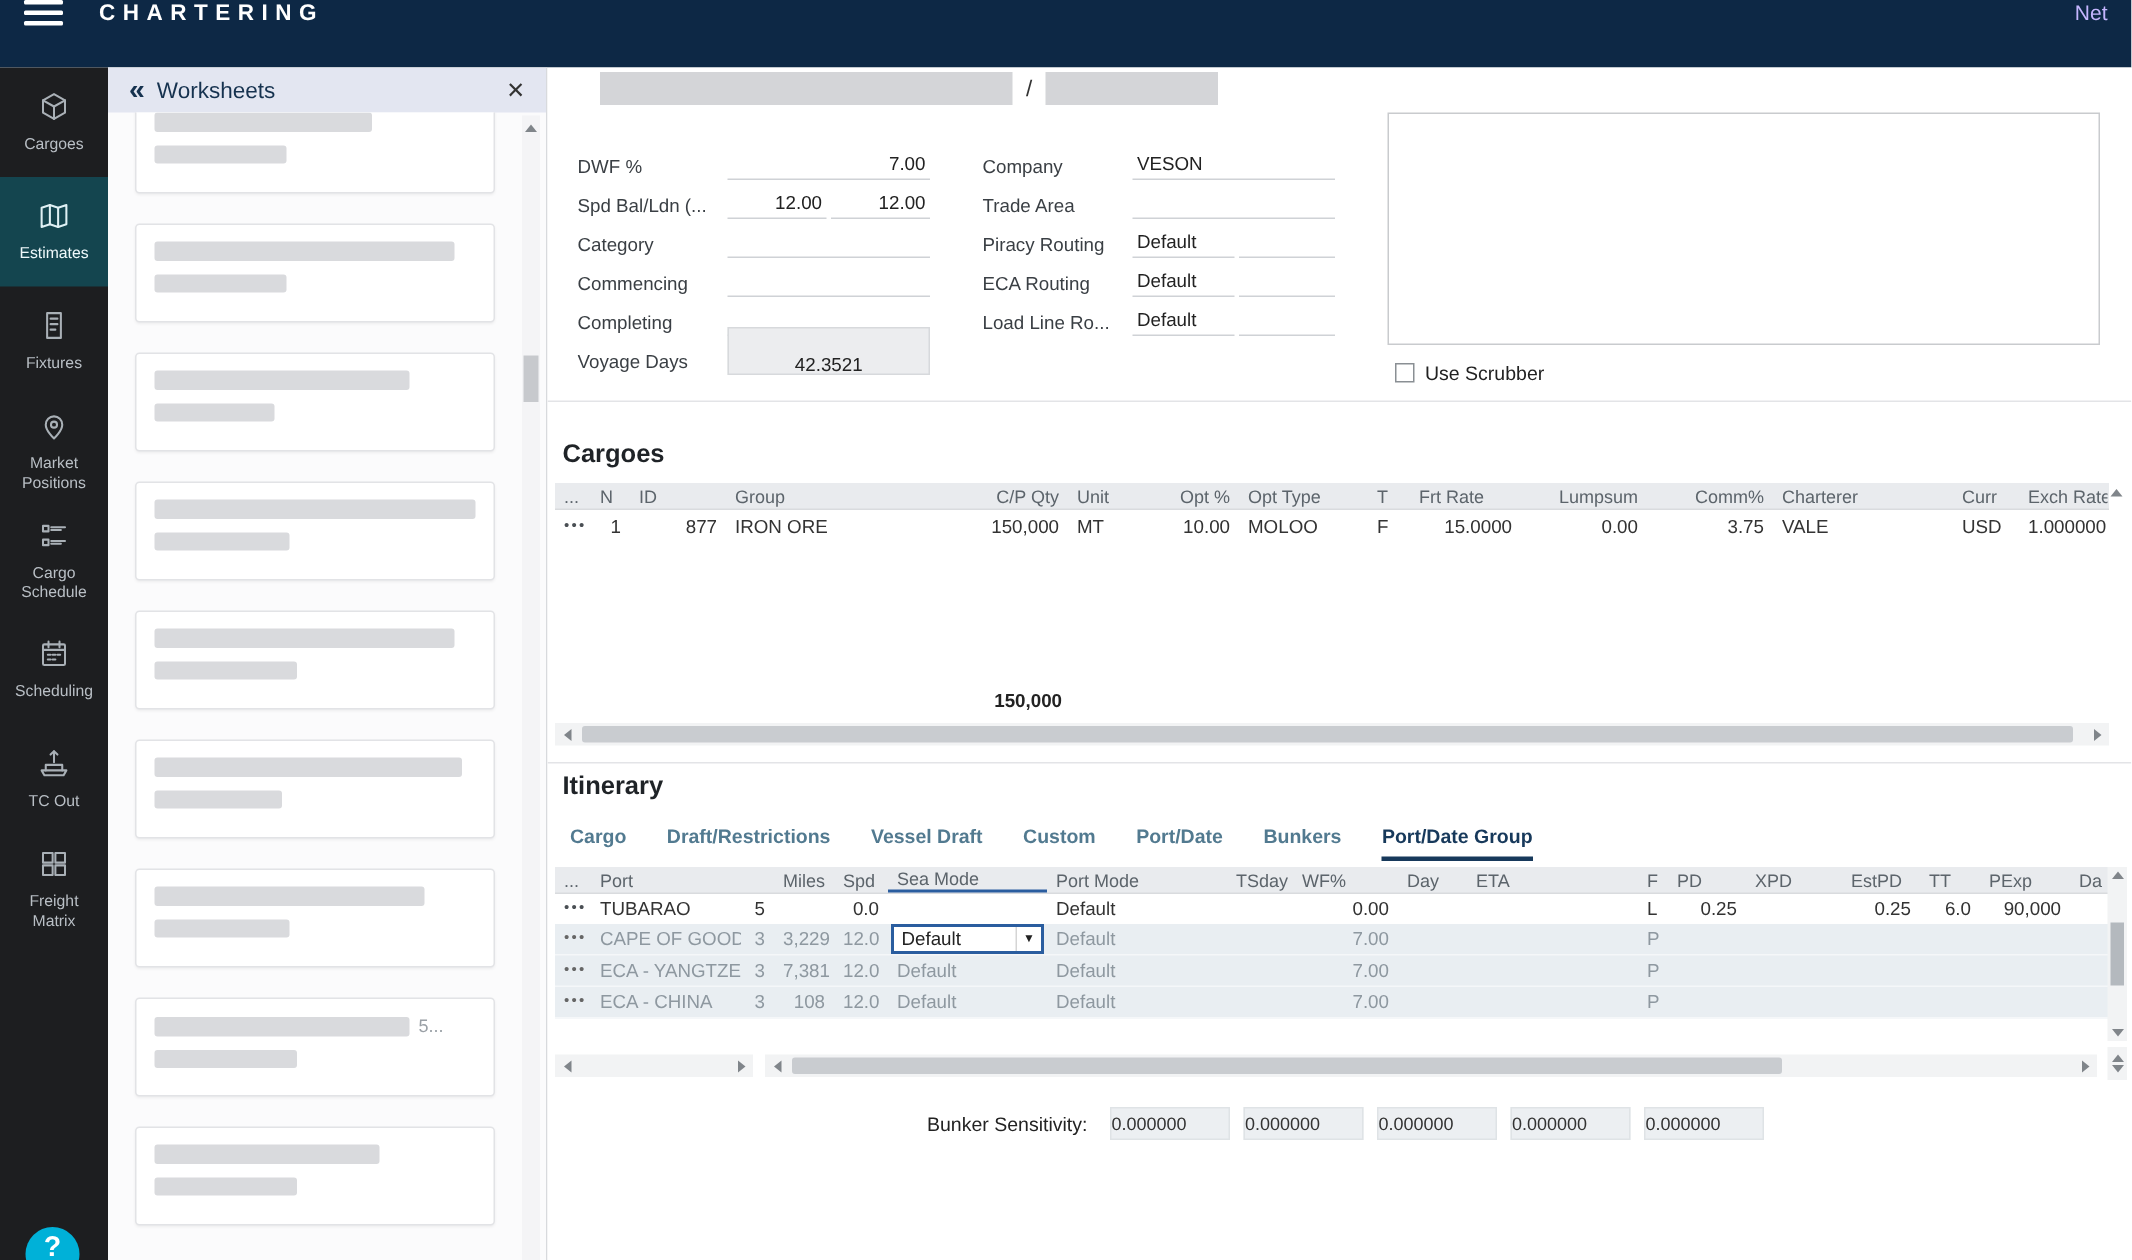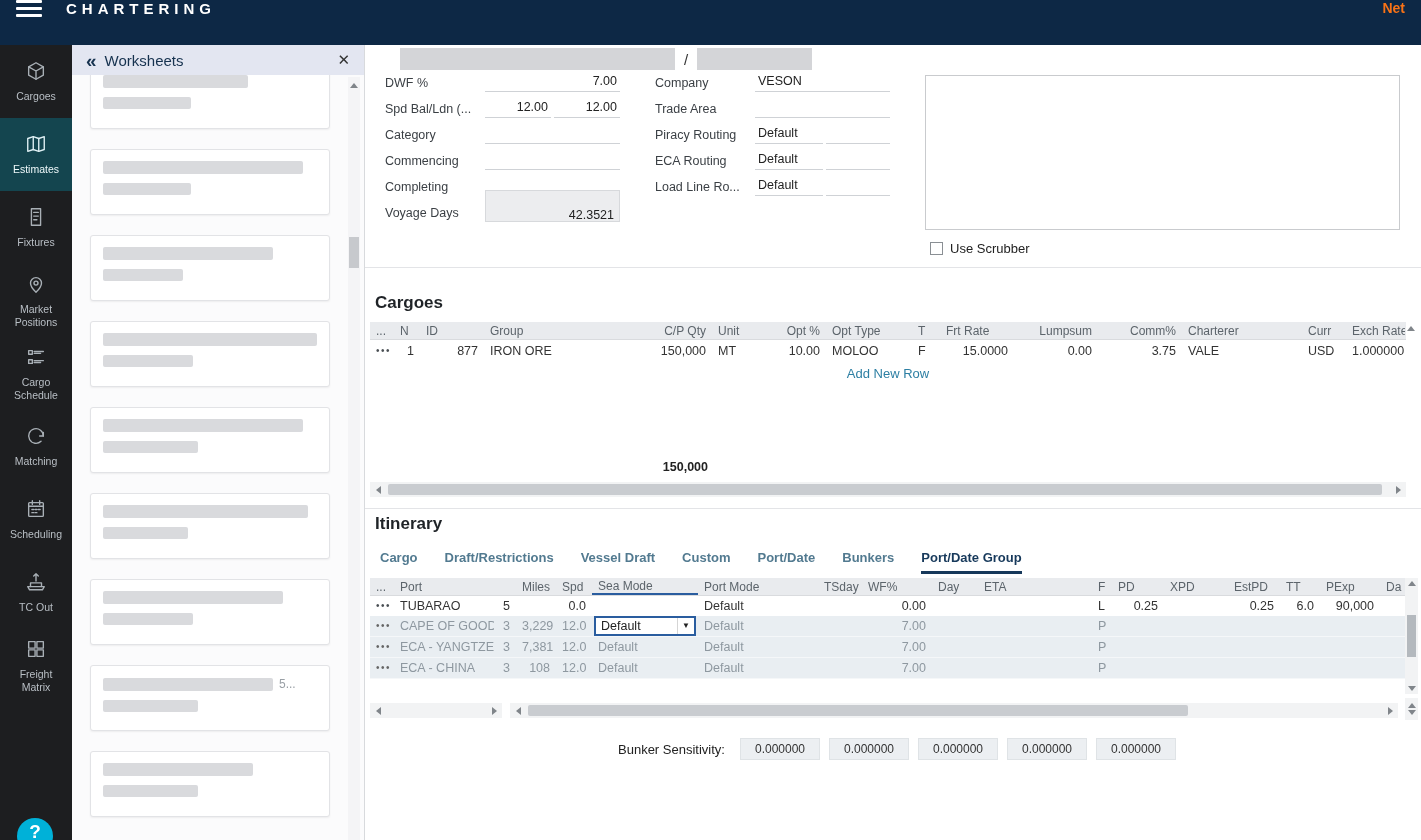--- a/index.html
+++ b/index.html
@@ -2,21 +2,21 @@
 <html style="--topbar-bg: #0d2845; --sidebar-bg: #1d1e20; --sidebar-active-bg: #14454f; --accent-teal: #00b1d8; --panel-header-bg: #e3e6f1; --heading-navy: #16324f; --tab-inactive: #527a90; --tab-active: #17395b; --link-blue: #2d7fa3; --focus-blue: #2a5d9f; --grid-header-bg: #e9ebee; --muted-row-bg: #e9eef2;"><head>
 <meta charset="utf-8">
 <style>
 *{margin:0;padding:0;box-sizing:border-box}
 html,body{width:1421px;height:840px;overflow:hidden}
 body{font-family:"Liberation Sans","DejaVu Sans",sans-serif;background:#fff;color:#222;font-size:13px}
 .topbar{height:45px;background:var(--topbar-bg,#0d2845);display:flex;align-items:flex-start;padding:0 16px;position:relative}
 .hamburger{width:26px;display:flex;flex-direction:column;gap:4px;cursor:pointer;margin-right:24px}
 .hamburger span{height:3px;background:#fff;border-radius:1px}
 .app-title{color:#fff;font-weight:bold;font-size:15px;letter-spacing:5px}
-.topbar-right{margin-left:auto;color:#f97316;font-weight:bold;font-size:14px}
+.topbar-right{margin-left:auto;color:#c4b5fd;font-weight:normal;font-size:14px}
 .body{display:flex;height:795px}
 
 .sidebar{width:72px;background:var(--sidebar-bg,#1d1e20);position:relative;overflow:hidden;flex:none}
 .nav-item{height:73px;display:flex;flex-direction:column;align-items:center;justify-content:center;gap:5px;color:#b9bfc5;cursor:pointer;text-align:center}
 .nav-item svg{width:22px;height:22px;stroke:#a9b0b6;fill:none;stroke-width:1.5;stroke-linecap:round;stroke-linejoin:round}
 .nav-item.active{background:var(--sidebar-active-bg,#14454f);color:#eef8fa}
 .nav-item.active svg{stroke:#dff0f4}
 .nav-label{font-size:10.5px;line-height:1.2;width:64px}
 .help-circle{position:absolute;left:17px;bottom:-14px;width:36px;height:36px;border-radius:50%;background:var(--accent-teal,#00b1d8);color:#fff;font-weight:bold;font-size:19px;display:flex;align-items:flex-start;justify-content:center;padding-top:3px;cursor:pointer}
 
@@ -39,29 +39,29 @@
 .tri-up{width:0;height:0;border-left:4px solid transparent;border-right:4px solid transparent;border-bottom:5px solid #80858a}
 .tri-down{width:0;height:0;border-left:4px solid transparent;border-right:4px solid transparent;border-top:5px solid #80858a}
 .tri-left{width:0;height:0;border-top:4px solid transparent;border-bottom:4px solid transparent;border-right:5px solid #80858a}
 .tri-right{width:0;height:0;border-top:4px solid transparent;border-bottom:4px solid transparent;border-left:5px solid #80858a}
 
 .main{flex:1;position:relative;background:#fff;overflow:hidden}
 .main-title{position:absolute;top:3px;left:35px;display:flex;align-items:center;gap:9px}
 .ph{background:#d4d5d8;height:22px;display:inline-block}
 .ph1{width:275px}.ph2{width:115px}
 .slash{font-size:15px;color:#333}
-.form-col{position:absolute;top:24px;width:235px}
+.form-col{position:absolute;top:52px;width:235px}
 .form-col.left{left:20px}
 .form-col.mid{left:290px}
 .frow{display:flex;align-items:flex-end;height:26px;padding-bottom:3px}
 .flabel{width:100px;font-size:12.5px;color:#3a3f44;flex:none;white-space:nowrap;overflow:hidden;padding-bottom:2px}
 .ffield{flex:1;border-bottom:1px solid #cfd2d6;height:20px;font-size:12.5px;line-height:18px;padding:0 3px;color:#222;overflow:hidden;white-space:nowrap}
 .ffield.num{text-align:right}
 .ffield.split{flex:none;width:66px;margin-right:3px}
-.fbox{flex:1;background:#ecedef;border:1px solid #d7d9dc;height:21px;font-size:12.5px;line-height:19px;text-align:right;padding:15px 5px}
+.fbox{flex:1;background:#ecedef;border:1px solid #d7d9dc;height:21px;font-size:12.5px;line-height:19px;text-align:center;padding:15px 5px}
 .notes{position:absolute;left:560px;top:30px;width:475px;height:155px;border:1px solid #c9cbce;background:#fff}
 .scrubber{position:absolute;left:565px;top:196px;display:flex;align-items:center;gap:7px;font-size:13px;color:#222}
 .checkbox{width:13px;height:13px;border:1px solid #8a8f94;background:#fff;cursor:pointer}
 .divider{position:absolute;left:0;right:0;border-top:1px solid #e3e4e7}
 .d1{top:222px}.d2{top:463px}
 .section-heading{position:absolute;font-size:17px;font-weight:bold;color:#1f2327}
 .cargo-heading{left:10px;top:248px}
 .itin-heading{left:10px;top:469px}
 
 .grid{position:absolute;left:5px;width:1036px;font-size:12.5px}
@@ -114,21 +114,21 @@
 .tabs{position:absolute;top:505px;left:15px;display:flex;gap:27px;font-size:13px;font-weight:bold;color:var(--tab-inactive,#527a90)}
 .tab{padding-bottom:6px;cursor:pointer;white-space:nowrap}
 .tab.active{color:var(--tab-active,#17395b);border-bottom:3px solid var(--tab-active,#17395b)}
 
 .bunker{position:absolute;left:230px;top:688px;width:597px}
 .bunker-head{border-top:1px solid #b9bdc2;border-bottom:1px solid #b9bdc2;height:22px;position:relative}
 .bunker-col{position:absolute;top:3px;width:80px;text-align:center;font-size:13px;color:#222}
 .bc-ifo{left:145px}.bc-lsg{left:234px}
 .bunker-row{display:flex;align-items:center;gap:9px;padding-top:5px}
 .bunker-label{width:136px;padding-left:23px;font-size:13px;color:#222;flex:none}
-.bunker-box{width:80px;height:22px;background:#eceff2;border:1px solid #dfe3e6;font-size:12px;color:#333;text-align:center;line-height:20px;padding-right:0;flex:none;cursor:text}
+.bunker-box{width:80px;height:22px;background:#eceff2;border:1px solid #dfe3e6;font-size:12px;color:#333;text-align:left;line-height:20px;padding-right:0;flex:none;cursor:text}
 </style>
 </head>
 <body>
 
 <header class="topbar">
   <div class="hamburger">
       <span></span>
       <span></span>
       <span></span>
     </div>
@@ -166,27 +166,20 @@
             <circle cx="12" cy="11" r="2.2"></circle>
           </svg></span>
       <span class="nav-label">Market Positions</span>
     </div>
     <div class="nav-item">
       <span class="nav-icon"><svg viewBox="0 0 24 24">
             <path d="M4 5h4v4H4zM4 15h4v4H4z"></path>
             <path d="M10 6h10M10 8h7M10 16h10M10 18h7"></path>
           </svg></span>
       <span class="nav-label">Cargo Schedule</span>
-    </div>
-    <div class="nav-item">
-      <span class="nav-icon"><svg viewBox="0 0 24 24">
-            <path d="M20 12a8 8 0 1 0-2.5 5.8"></path>
-            <path d="M20 8v4h-4"></path>
-          </svg></span>
-      <span class="nav-label">Matching</span>
     </div>
     <div class="nav-item">
       <span class="nav-icon"><svg viewBox="0 0 24 24">
             <rect x="4" y="5" width="16" height="15" rx="1"></rect>
             <path d="M4 9h16M8 3v4M16 3v4M7.5 12.5h2M11 12.5h2M14.5 12.5h2M7.5 16h2M11 16h2"></path>
           </svg></span>
       <span class="nav-label">Scheduling</span>
     </div>
     <div class="nav-item">
       <span class="nav-icon"><svg viewBox="0 0 24 24">
@@ -381,21 +374,20 @@
             <div class="cell w-t">F</div>
             <div class="cell w-frt_rate">15.0000</div>
             <div class="cell w-lumpsum">0.00</div>
             <div class="cell w-comm">3.75</div>
             <div class="cell w-charterer">VALE</div>
             <div class="cell w-curr">USD</div>
             <div class="cell w-exch">1.000000</div>
           </div>
         </div>
     </div>
-    <div class="add-row">Add New Row</div>
     <div class="cargo-total">150,000</div>
     <div class="hscroll cargo-scroll">
       <span class="sbtn">
           <span class="tri-left"></span>
         </span>
       <span class="track">
           <span class="thumb"></span>
         </span>
       <span class="sbtn">
           <span class="tri-right"></span>

